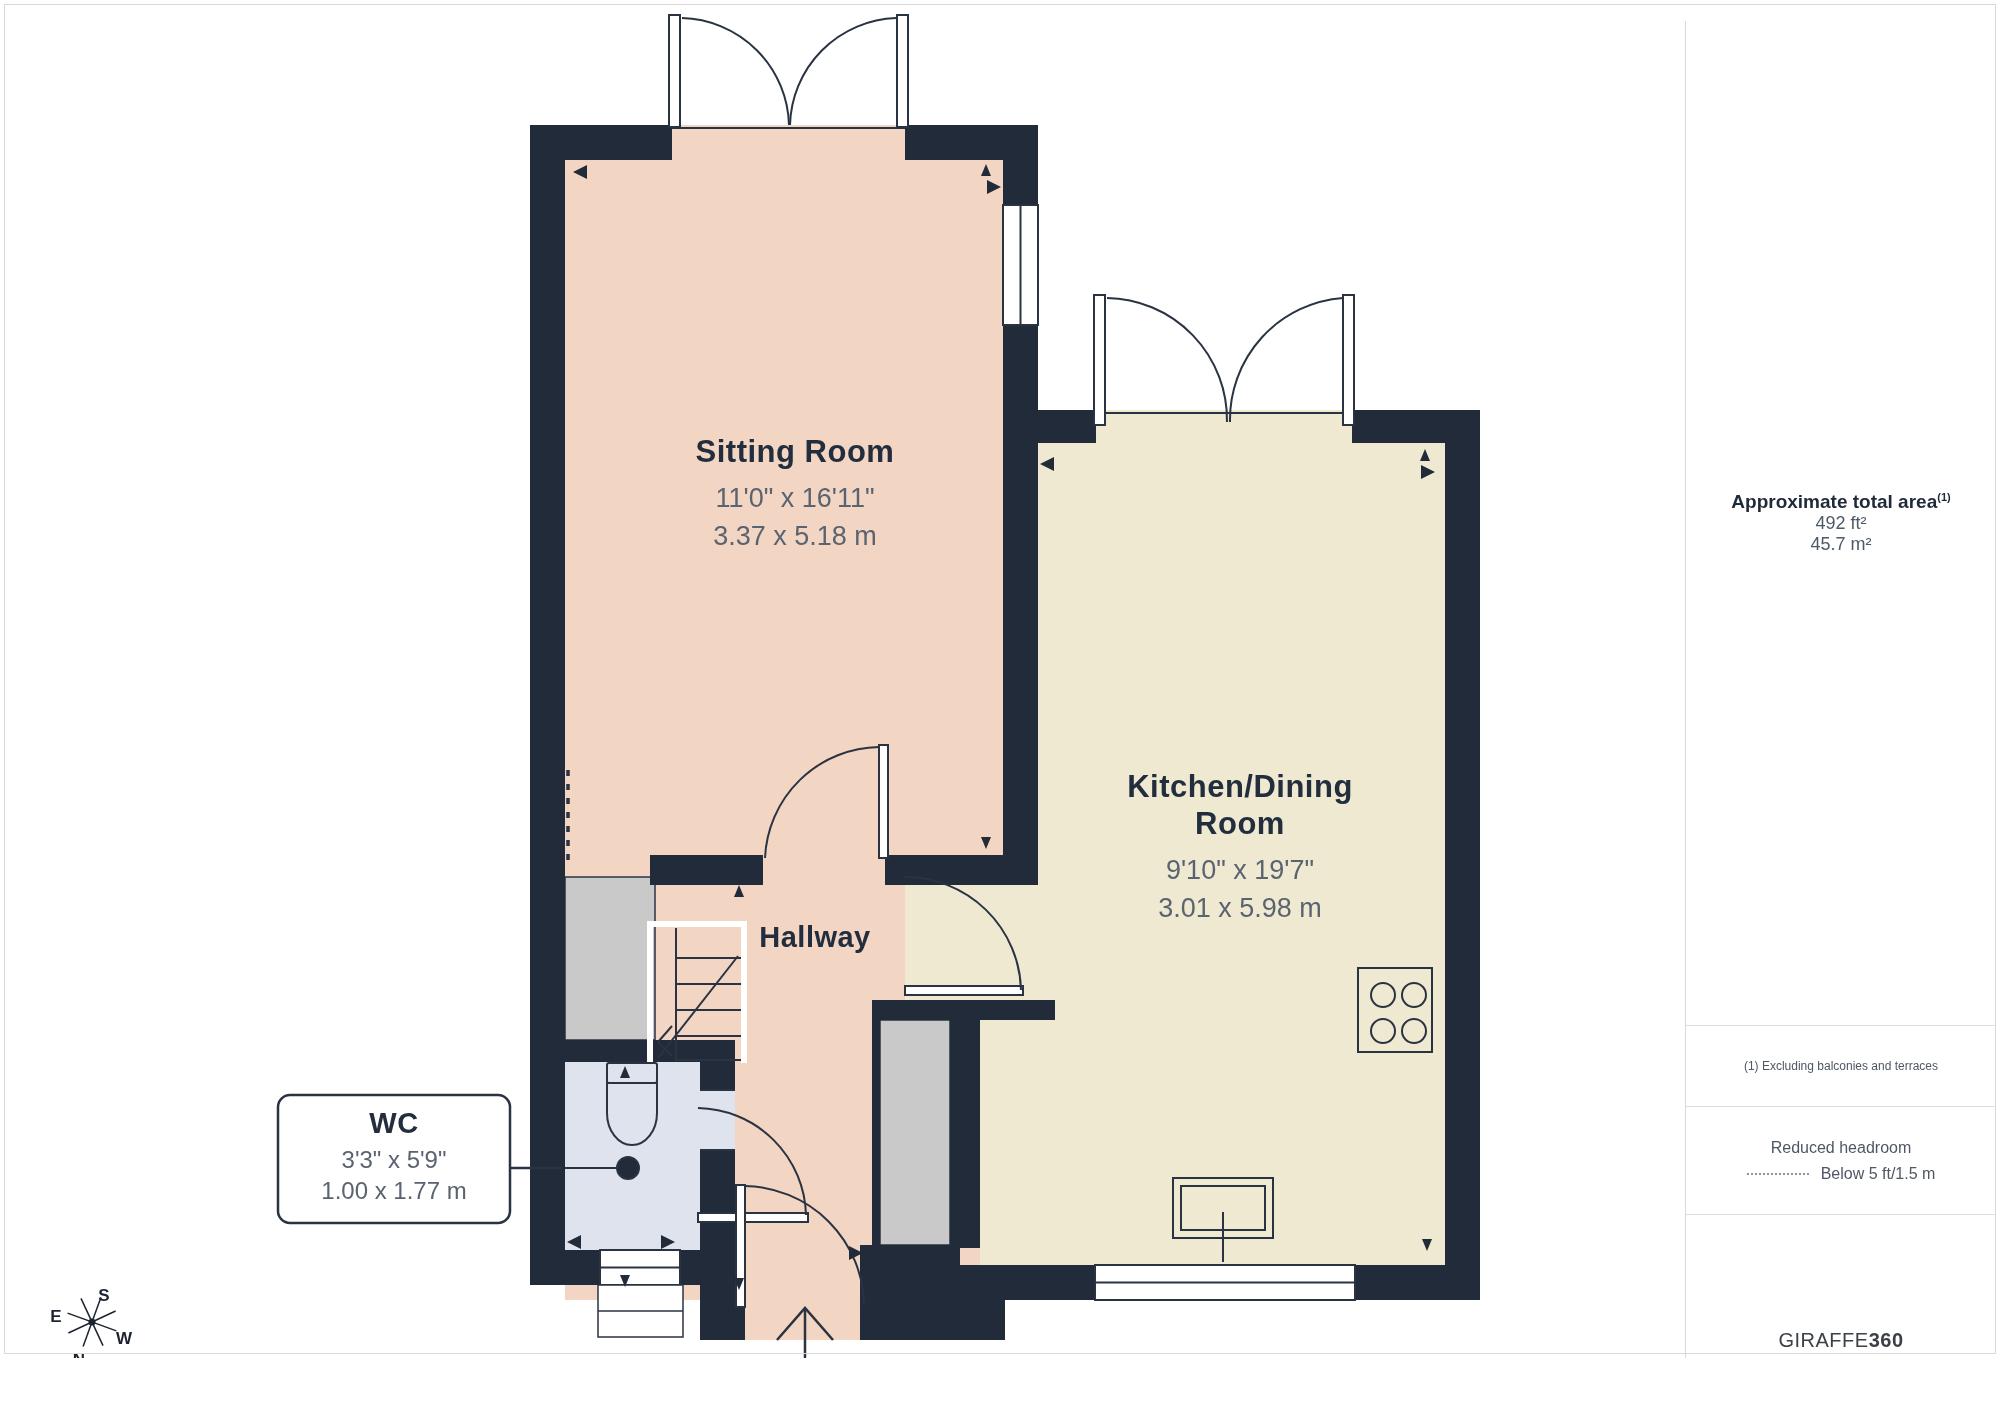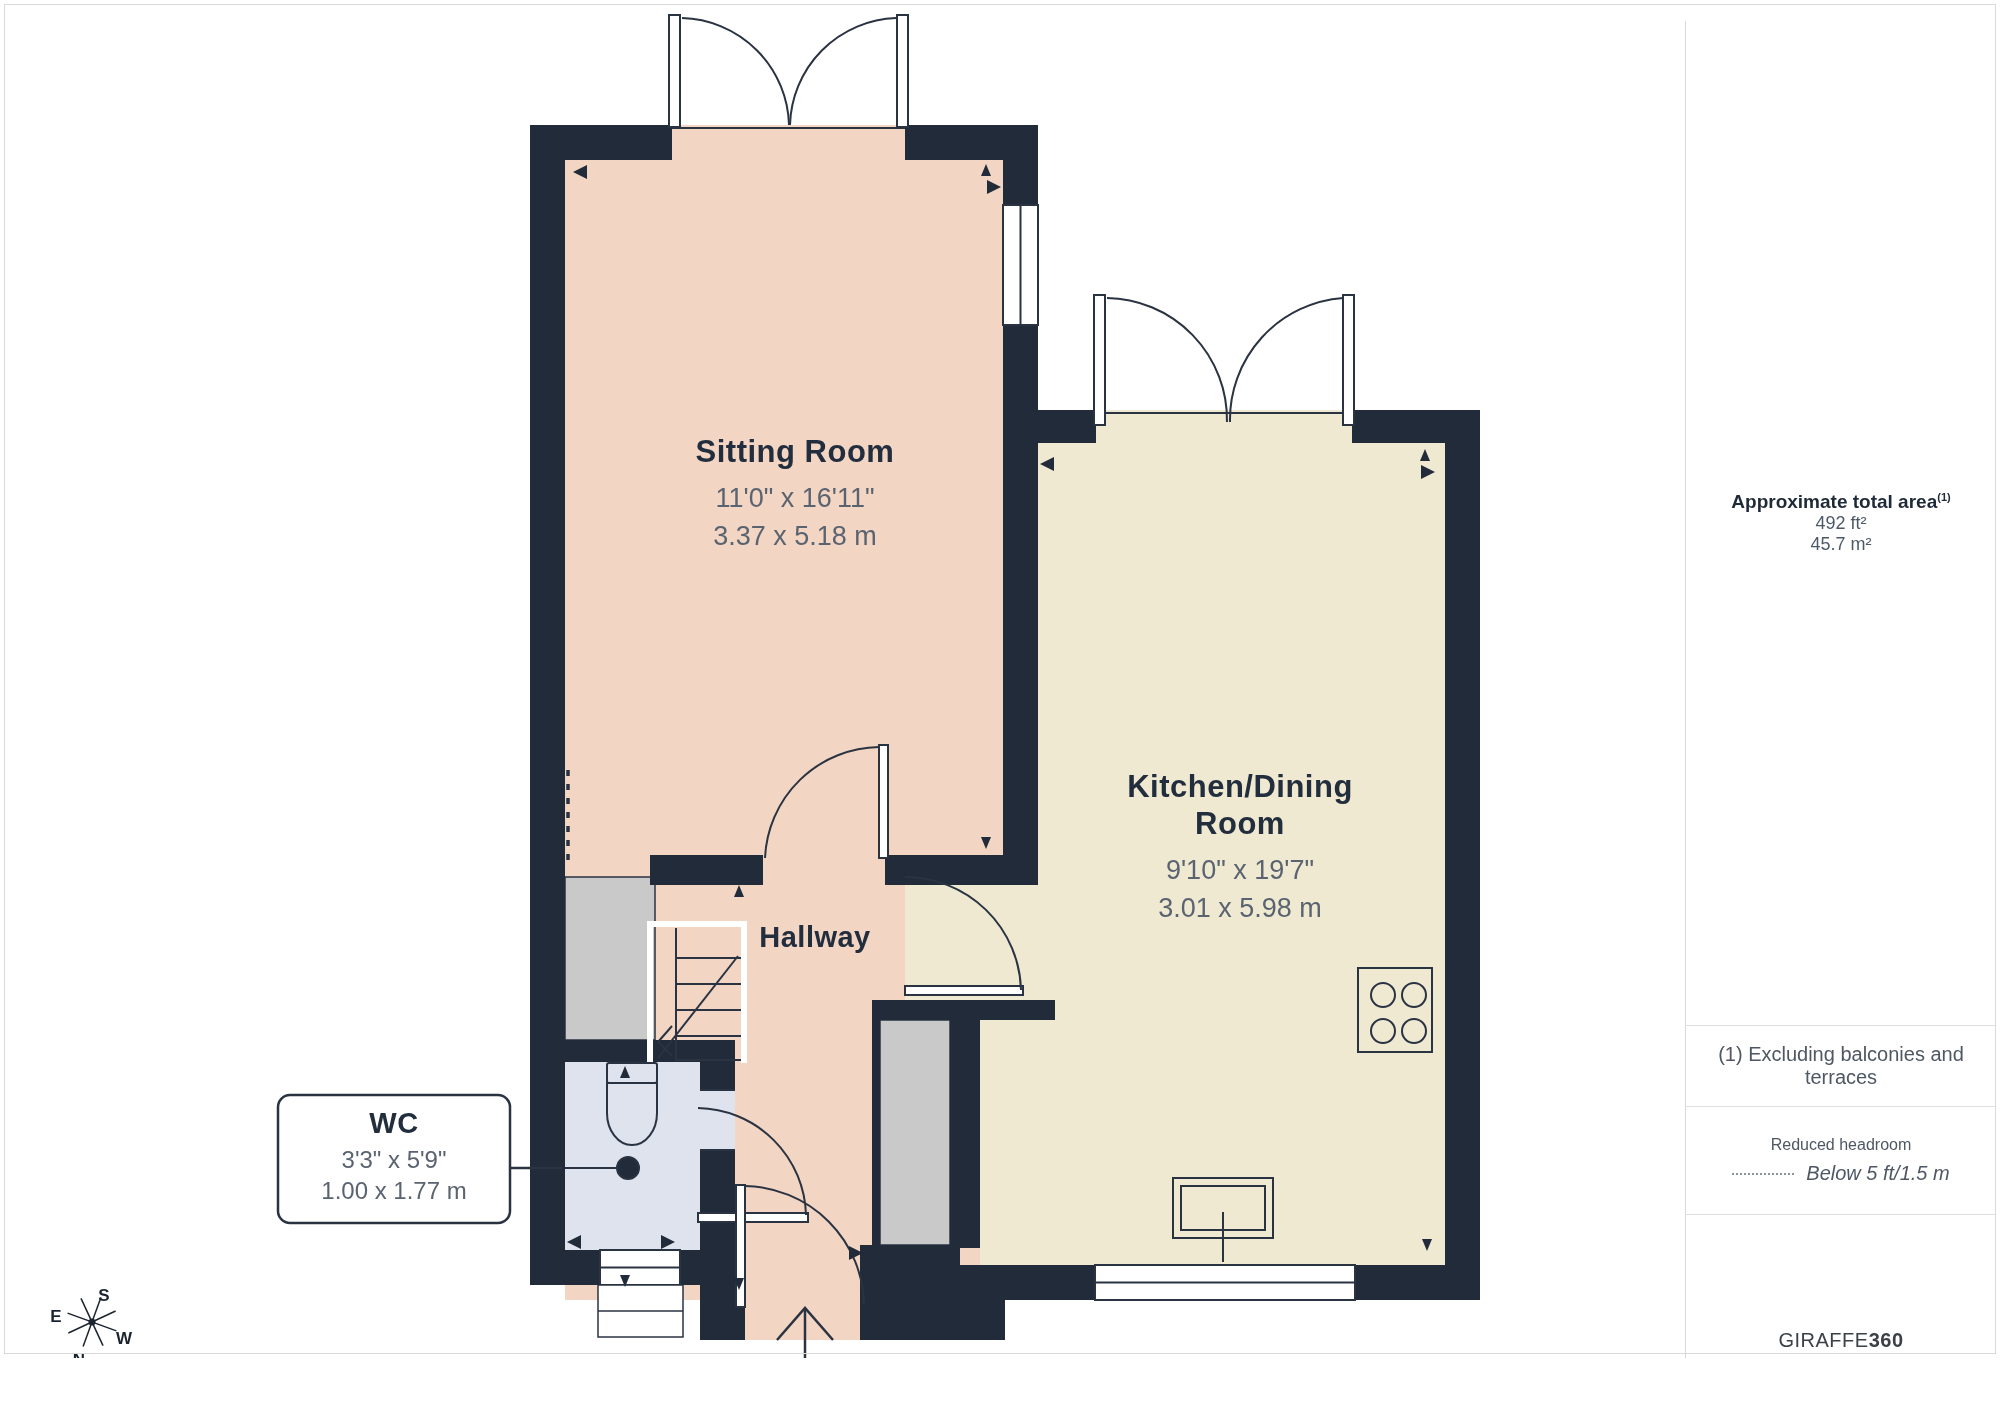--- a/index.html
+++ b/index.html
@@ -12,25 +12,25 @@
   .sidebar{position:absolute;left:1685px;top:21px;width:310px;height:1404px;display:flex;flex-direction:column;border-left:1px solid #d9d9d9;background:#fff;}
   .sb-sec{display:flex;flex-direction:column;align-items:center;justify-content:center;text-align:center;padding:0 28px;}
   .sb-sec + .sb-sec{border-top:1px solid #dedede;}
   .sb-area{height:1004px;}
   .sb-note{height:80px;}
   .sb-headroom{height:107px;}
   .sb-disclaimer{flex:1;}
   .sb-area-title{font-size:19px;font-weight:bold;color:#1f2a38;}
   .sb-area-title sup{font-size:11px;}
   .sb-area-val{font-size:18px;color:#4e5968;}
-  .sb-note-text{font-size:20px;color:#4e5763;}
+  .sb-note-text{font-size:12px;color:#4e5763;}
   .sb-head-title{font-size:16px;color:#4e5763;margin-bottom:8px;}
   .sb-head-row{display:flex;align-items:center;justify-content:center;}
   .dotted-line{display:inline-block;width:62px;height:0;border-bottom:2px dotted #8b93a0;margin-right:12px;}
-  .sb-head-legend{font-size:20px;color:#4e5763;font-style:italic;}
+  .sb-head-legend{font-size:16px;color:#4e5763;}
   .sb-disc-text{font-size:15.5px;color:#4e5763;line-height:1.45;max-width:256px;}
   .sb-brand{margin-top:40px;font-size:20px;color:#3c4147;letter-spacing:.5px;}
   .sb-brand .b{font-weight:bold;}
 </style>
 </head>
 <body>
 
 <div class="page">
   <svg class="plan" width="1690" height="1414" viewBox="0 0 1690 1414">
 

